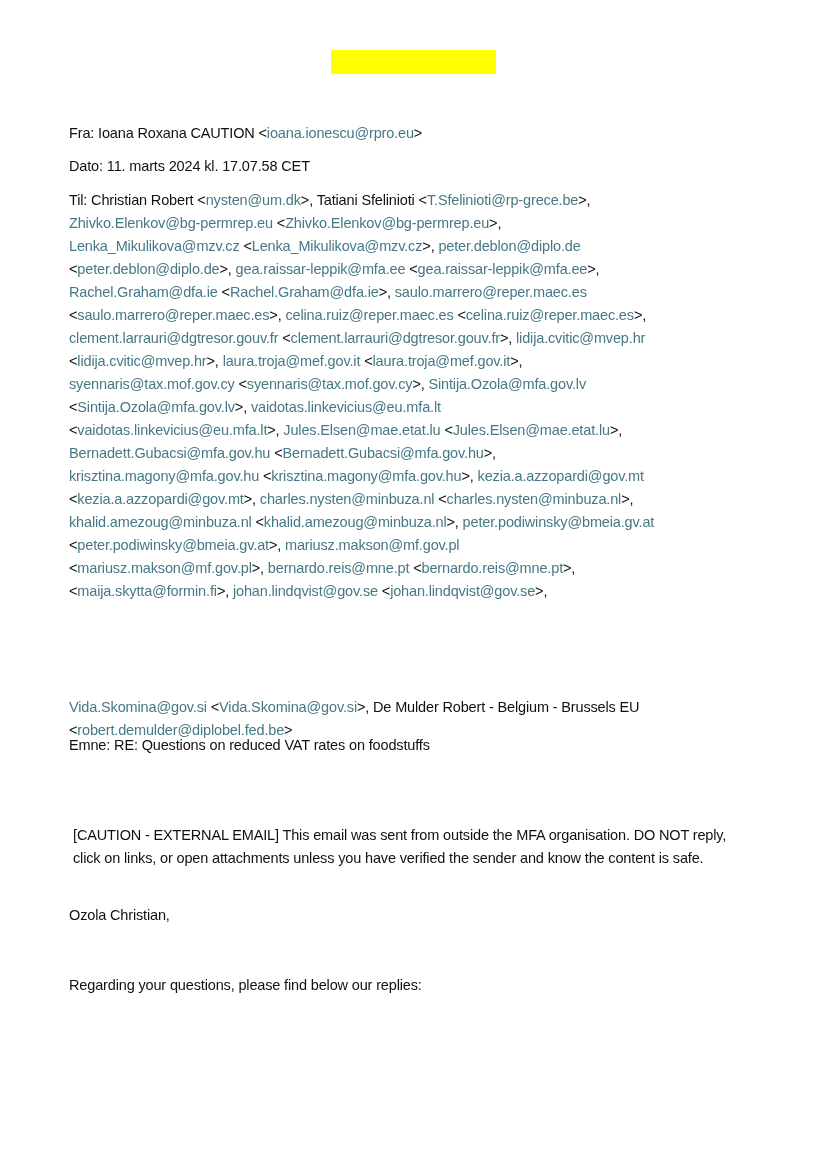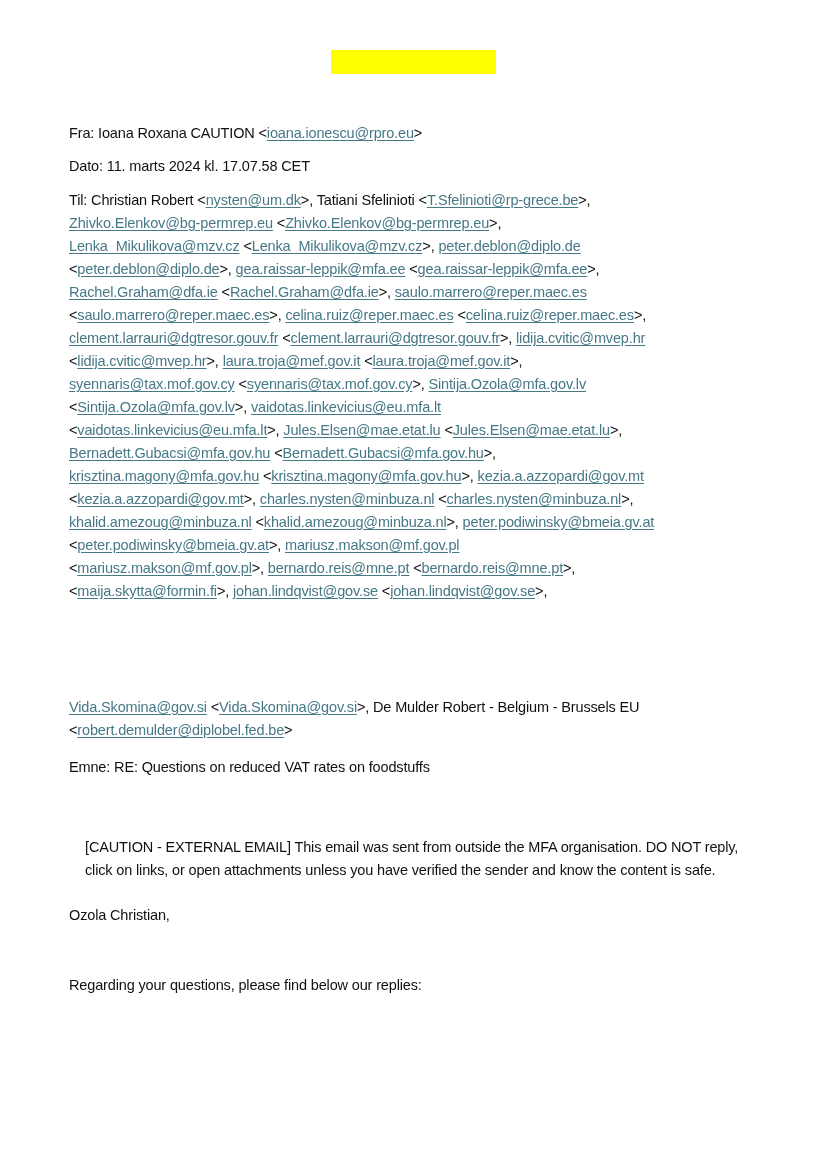--- a/index.html
+++ b/index.html
@@ -1,27 +1,27 @@
 <!DOCTYPE html>
 <html><head>
 <meta charset="utf-8">
 <style>
   html, body { margin: 0; padding: 0; background: #ffffff; }
   body { width: 827px; height: 1169px; position: relative; overflow: hidden;
          font-family: "Liberation Sans", "DejaVu Sans", sans-serif; color: #111111; }
   .redaction { position: absolute; left: 331px; top: 50px; width: 165px; height: 24px; background: #ffff00; }
   .content { position: absolute; left: 69px; top: 122px; width: 670px; font-size: 14.5px; letter-spacing: -0.15px; }
   .line { white-space: nowrap; height: 23px; line-height: 23px; }
-  .para { margin: 16px; }
-  a, .link { color: #467886; text-decoration: underline; text-underline-offset: 2px; cursor: pointer; }
+  .para { margin: 4px; }
+  a, .link { color: #467886; text-underline-offset: 2px; cursor: pointer; }
   .hdr-from { position: absolute; top: 0; }
   .hdr-date { position: absolute; top: 33px; }
   .hdr-to { position: absolute; top: 67px; }
   .hdr-to-cont { position: absolute; top: 574px; }
-  .hdr-subject { position: absolute; top: 634px; }
+  .hdr-subject { position: absolute; top: 612px; }
   .caution { position: absolute; top: 698px; white-space: normal; line-height: 23px; width: 660px; }
   .greeting { position: absolute; top: 782px; }
   .intro { position: absolute; top: 852px; }
 </style>
 </head>
 <body>
 
 <div class="redaction"></div>
 
 <div class="content">

